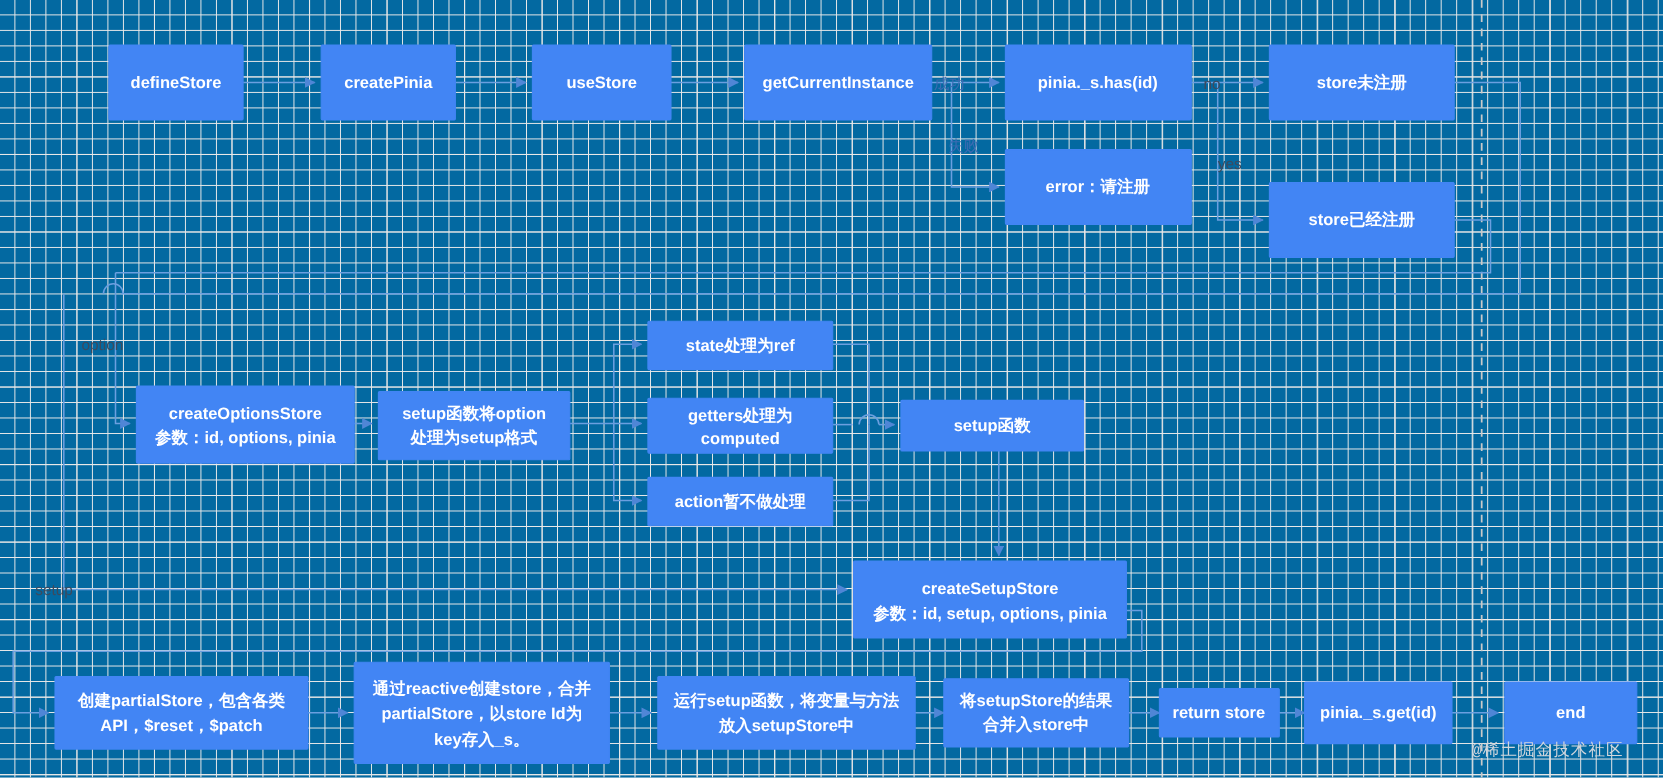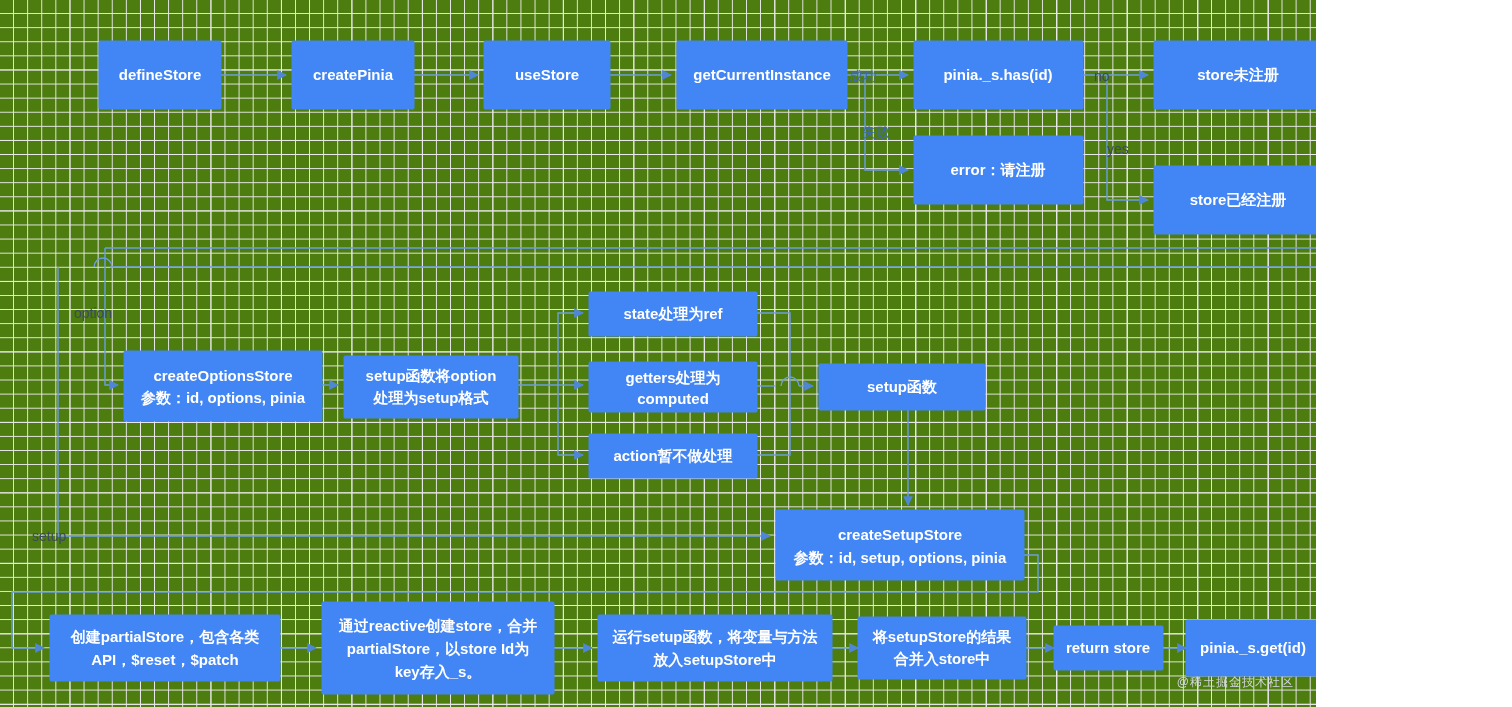--- a/index.html
+++ b/index.html
@@ -1,18 +1,18 @@
 <!DOCTYPE html>
 <html><head>
 <meta charset="utf-8">
 <style>
   html,body{margin:0;padding:0;background:#fff;}
   #stage{
-    position:relative;width:1316px;height:707px;overflow:hidden;
-    background:#4d7c0f;
+    position:relative;width:1512px;height:707px;overflow:hidden;
+    background:#0369a1;
     font-family:"Liberation Sans","DejaVu Sans",sans-serif;
   }
   #grid{position:absolute;inset:0;
     background-image:
       linear-gradient(to right,#e9e9e9 1px,transparent 1px),
       linear-gradient(to bottom,#e9e9e9 1px,transparent 1px),
       linear-gradient(to right,#dcdcdc 1px,transparent 1px),
       linear-gradient(to bottom,#dcdcdc 1px,transparent 1px);
     background-size:14.1px 14.1px,14.1px 14.1px,70.5px 70.5px,70.5px 70.5px;
     background-position:-1px -1px,-1px -1px,-1px -1px,-1px -1px;
@@ -20,22 +20,22 @@
   #svgwrap{position:absolute;inset:0;}
   svg{display:block;}
   .node rect{fill:#4285f4;stroke:#4285f4;}
   .node text{fill:#ffffff;font-weight:bold;font-size:15px;
              font-family:"Liberation Sans","DejaVu Sans",sans-serif;
              text-anchor:middle;dominant-baseline:middle;}
   .edgelbl{fill:#3c4a5e;font-size:14px;font-family:"Liberation Sans","DejaVu Sans",sans-serif;}
   .edgelbl.cn{fill:#3d6bb3;}
   .link{fill:none;stroke:#6b9fe0;stroke-width:1.4px;}
   .pagebreak{stroke:#c9c9c9;stroke-width:1.6px;stroke-dasharray:7 6;fill:none;}
-  .wm{position:absolute;right:22px;bottom:16px;color:#d2d6dc;font-size:12px;
-      font-family:Liberation Sans, sans-serif;letter-spacing:1px;}
+  .wm{position:absolute;right:36px;bottom:16px;color:#d2d6dc;font-size:15px;
+      font-family:Liberation Mono, monospace;letter-spacing:1px;}
 </style>
 </head>
 <body>
 
 <div id="stage">
   <div id="grid"></div>
 
   <div id="svgwrap">
   <svg width="1512" height="707" viewBox="0 0 1512 707" xmlns="http://www.w3.org/2000/svg">
     <defs>

